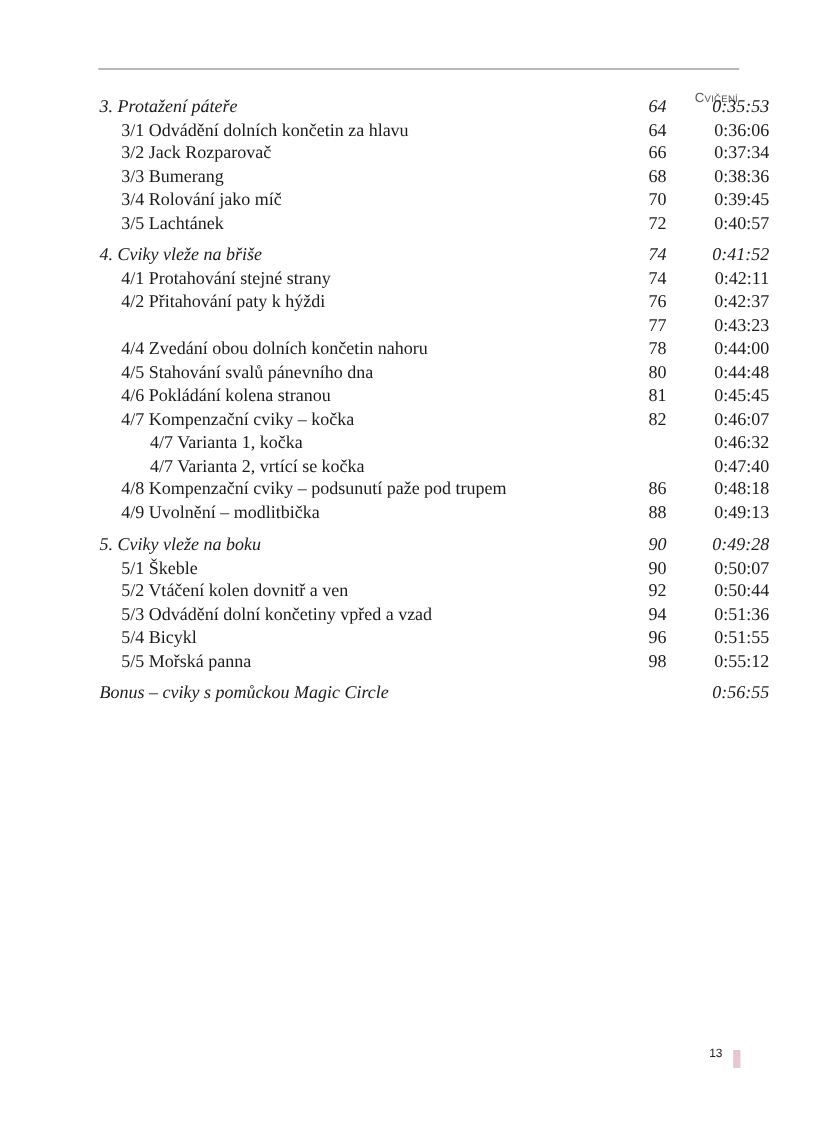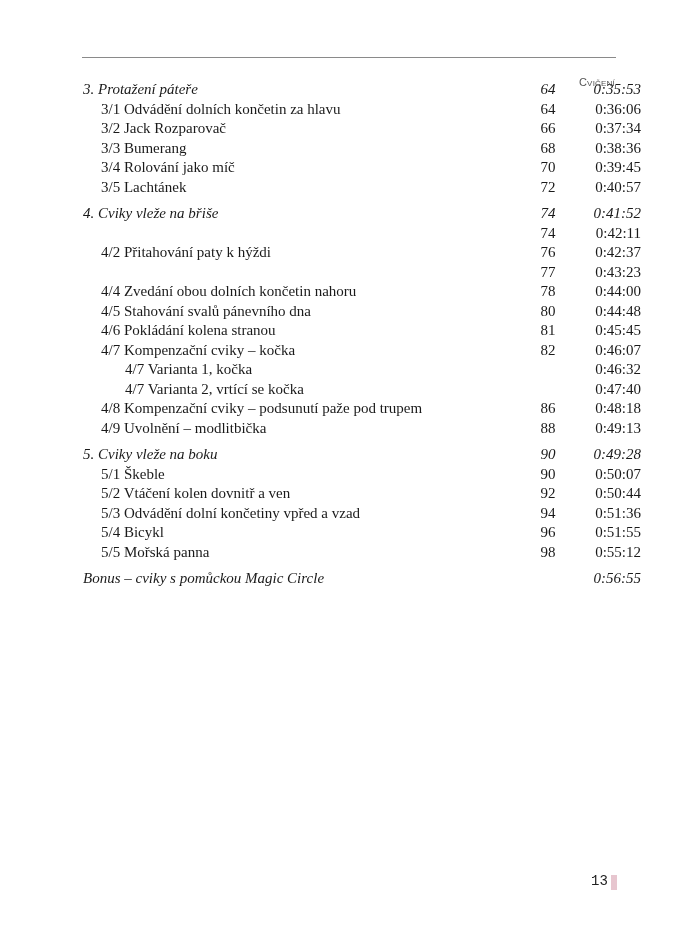--- a/index.html
+++ b/index.html
@@ -28,22 +28,22 @@
     font-size: 15px; white-space: nowrap;
   }
   .row .title { position: absolute; left: 0; }
   .row.l1 .title { left: 18px; }
   .row.l2 .title { left: 42px; }
   .row .page { position: absolute; left: 450px; width: 30px; text-align: center; }
   .row .time { position: absolute; right: 2px; width: 80px; text-align: right; }
   .row.heading { font-style: italic; }
   .footer-page {
     position: absolute; top: 873px; left: 591px;
-    font-family: Liberation Mono, monospace;
-    font-size: 14px; color: #222;
+    font-family: Liberation Sans, sans-serif;
+    font-size: 10px; color: #222;
   }
   .footer-mark {
     position: absolute; top: 875px; left: 611px; width: 6px; height: 15px;
     background: #e7c6cf;
   }
 </style>
 </head>
 <body>
 
 <div class="running-head">Cvičení</div>
@@ -84,20 +84,21 @@
     </div>
   </div>
 
   <div class="section">
     <div class="row heading">
       <span class="title">4. Cviky vleže na břiše</span>
       <span class="page">74</span>
       <span class="time">0:41:52</span>
     </div>
     <div class="row l1">
+      <span class="title">4/1 Protahování stejné strany</span>
       <span class="page">74</span>
       <span class="time">0:42:11</span>
     </div>
     <div class="row l1">
       <span class="title">4/2 Přitahování paty k hýždi</span>
       <span class="page">76</span>
       <span class="time">0:42:37</span>
     </div>
     <div class="row l1">
       <span class="page">77</span>

